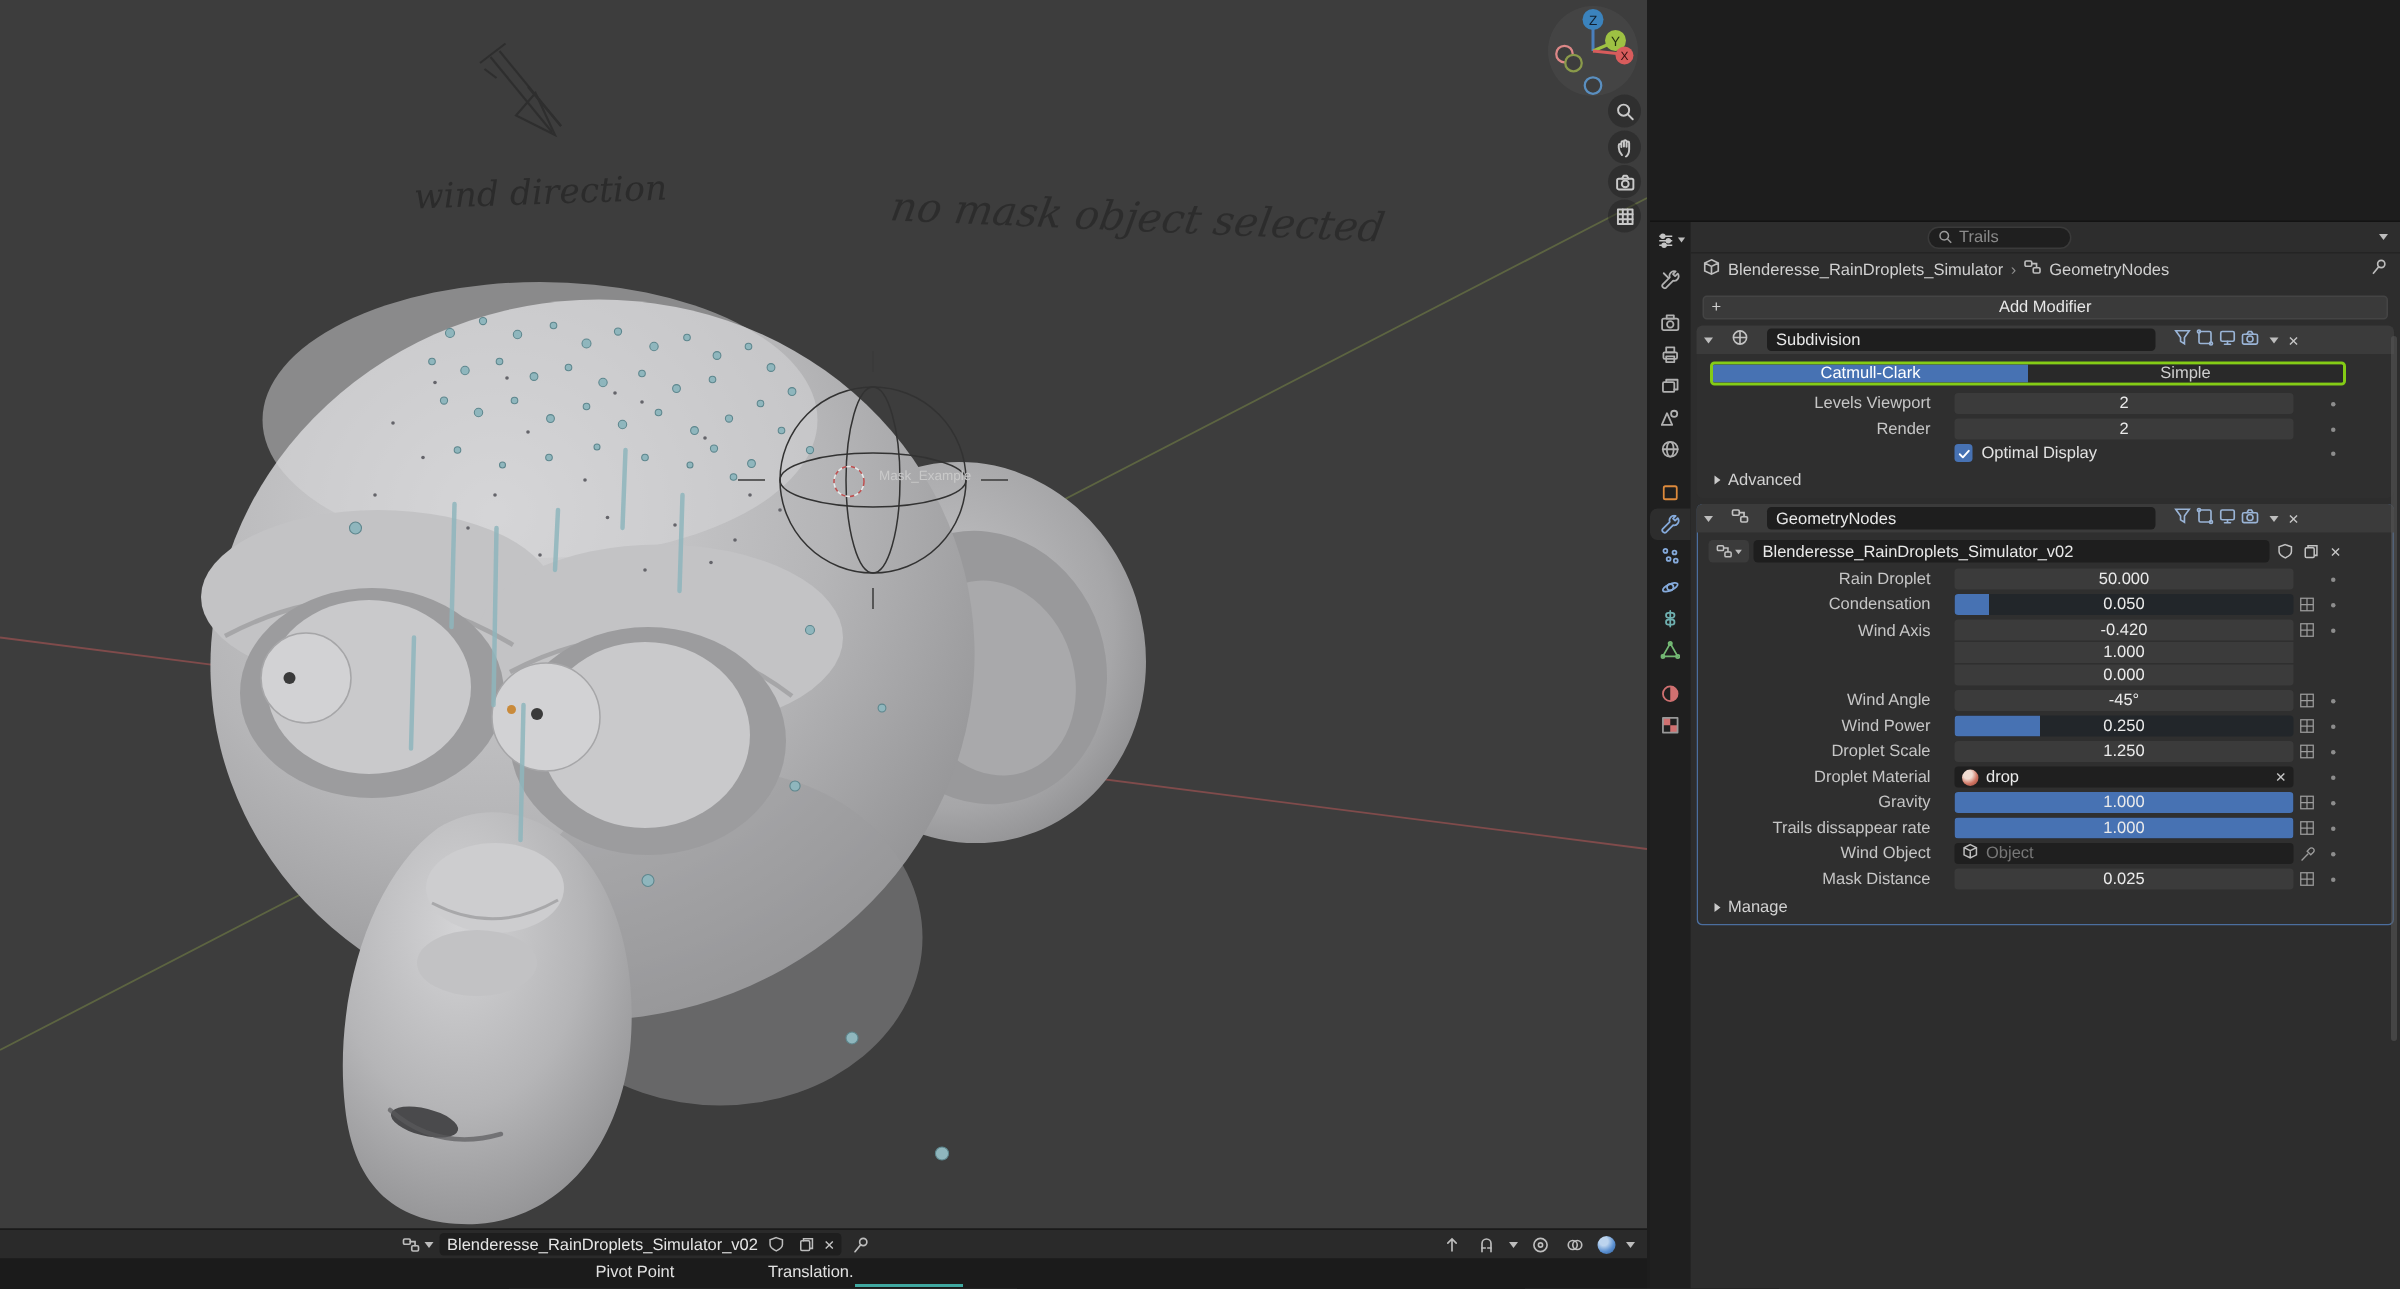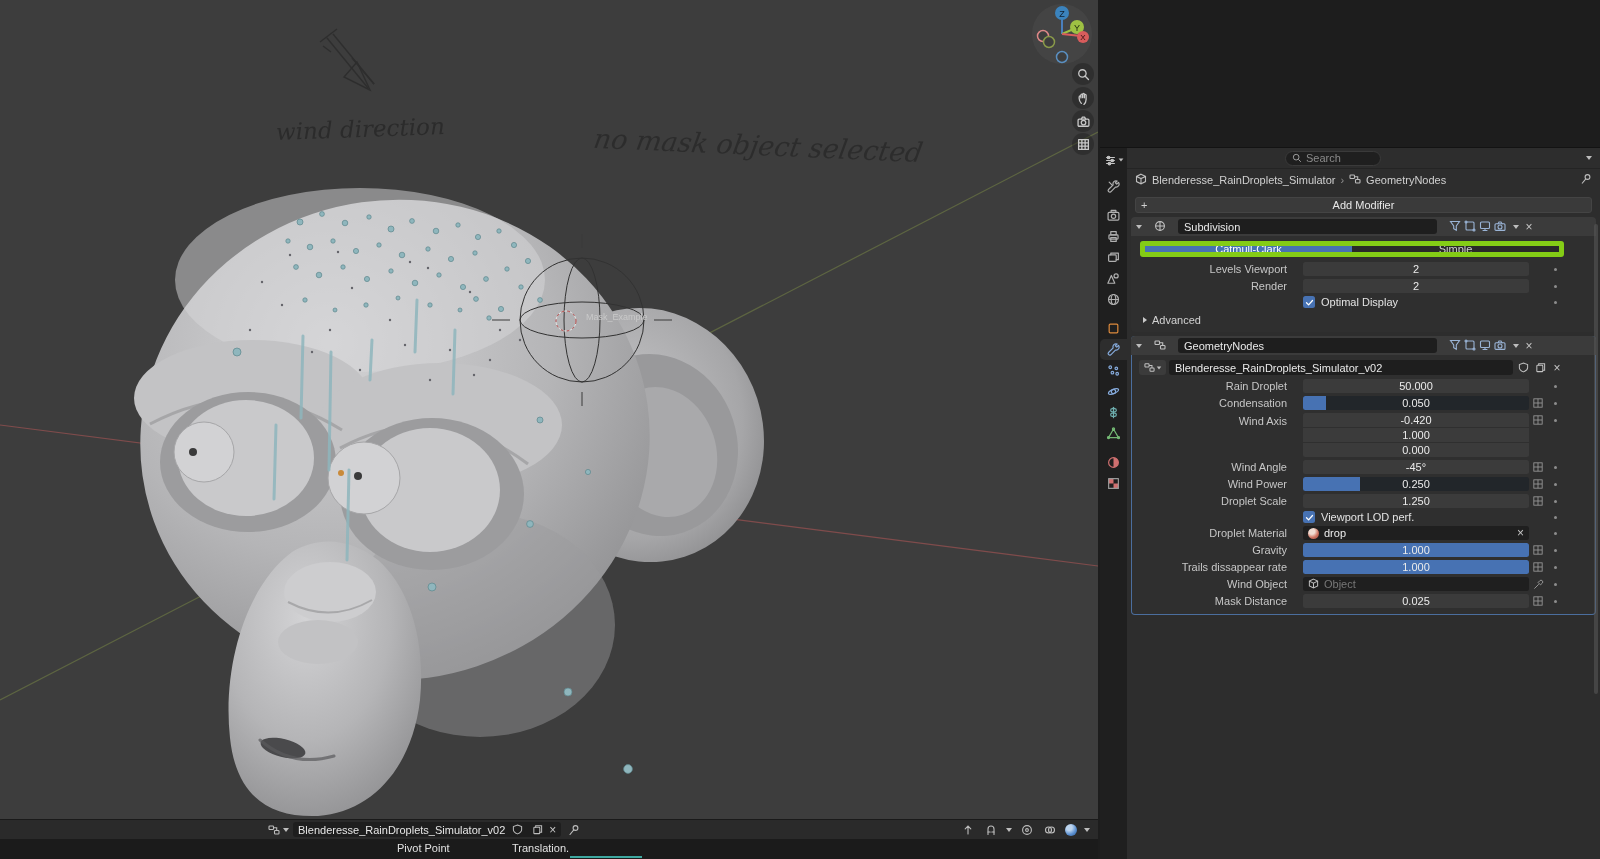--- a/index.html
+++ b/index.html
@@ -57,21 +57,21 @@
 
 .mod-panel{margin:4px 4px 0;border-radius:4px;background:#2f2f2f;padding-bottom:4px}
 .mod-panel.active{box-shadow:0 0 0 1px #4b6e9e inset}
 .mod-header{height:19px;background:#3b3b3b;border-radius:4px 4px 0 0;display:flex;align-items:center;gap:12px;padding:0 6px 0 5px}
 .mod-name{width:284px;height:15px;background:#1e1e1e;border-radius:3px;display:flex;align-items:center;padding:0 6px;color:#e9e9e9}
 .mod-header .toggles{display:flex;align-items:center;gap:3px;margin-left:auto}
 .mod-header .toggles svg{stroke:#9ab4d6;fill:none;stroke-width:1.1;stroke-linecap:round}
 .mod-header .tail{width:50px}
 .hicon svg{stroke:#c2c2c2;fill:none;stroke-width:1.1}
 
-.tabs{display:flex;margin:5px 32px 5px 9px;height:16px;border-radius:3px;overflow:hidden;border:5px solid #84cc16}
+.tabs{display:flex;margin:5px 32px 5px 9px;height:16px;border-radius:3px;overflow:hidden;border:2px solid #84cc16}
 .tab{flex:1;display:flex;align-items:center;justify-content:center;background:#292929;color:#cfcfcf}
 .tab.active{background:#4772b3;color:#fff}
 
 .prow{display:flex;align-items:center;padding-left:8px;margin:3px 0}
 .prow.top{align-items:flex-start}
 .plabel{width:158px;text-align:right;padding-right:10px;color:#c6c6c6;white-space:nowrap}
 .pfield{width:226px;height:14px;border-radius:2.5px;background:#3b3b3b;display:flex;align-items:center;justify-content:center;color:#ebebeb;position:relative;margin-left:6px;overflow:hidden}
 .pfield.slider{background:#22262a}
 .pfield .fill{position:absolute;left:0;top:0;bottom:0;background:#4772b3}
 .pfield span{position:relative;z-index:1}
@@ -477,21 +477,21 @@
   </div>
 
   <div id="props">
 
     <div id="props-header">
       <div id="search-box">
         <svg width="10" height="10" viewBox="0 0 12 12">
             <circle cx="5" cy="5" r="3.4"></circle>
             <path d="M7.6 7.6 L10.6 10.6"></path>
           </svg>
-        <span>Search</span>
+        <span>Trails</span>
       </div>
       <span class="tri hdr-chev"></span>
     </div>
 
     <div id="breadcrumb">
       <span class="crumb-icon obj-cubeicon">
         <svg width="12" height="12" viewBox="0 0 12 12">
             <path d="M6 1.2 L10.5 3.4 V8.6 L6 10.8 L1.5 8.6 V3.4 Z M1.5 3.4 L6 5.6 L10.5 3.4 M6 5.6 V10.8"></path>
           </svg>
       </span>
@@ -755,35 +755,20 @@
             <svg width="10" height="10" viewBox="0 0 12 12">
               <rect x="1" y="1" width="10" height="10"></rect>
               <path d="M1 6 h10 M6 1 v10"></path>
             </svg>
           </div>
         <div class="pdot">
             <i></i>
           </div>
       </div>
 
-      <div class="prow">
-        <div class="plabel"></div>
-        <div class="checkwrap">
-          <span class="cbox">
-              <svg width="9" height="9" viewBox="0 0 12 12">
-                <path d="M2 6.4 L4.8 9.2 L10 3.4"></path>
-              </svg>
-            </span>
-          <span class="cblabel">Viewport LOD perf.</span>
-        </div>
-        <div class="pextra"></div>
-        <div class="pdot">
-            <i></i>
-          </div>
-      </div>
 
       <div class="prow">
         <div class="plabel">Droplet Material</div>
         <div class="pfield dark">
           <span class="mat-sphere"></span>
           <span>drop</span>
           <span class="fx xmark">×</span>
         </div>
         <div class="pextra"></div>
         <div class="pdot">
@@ -853,18 +838,22 @@
               <rect x="1" y="1" width="10" height="10"></rect>
               <path d="M1 6 h10 M6 1 v10"></path>
             </svg>
           </div>
         <div class="pdot">
             <i></i>
           </div>
       </div>
 
 
+      <div class="expander">
+        <span class="tri-r"></span>
+        <span>Manage</span>
+      </div>
     </div>
 
     <div id="scrollbar"></div>
   </div>
 
 </div>
 
 </body></html>

